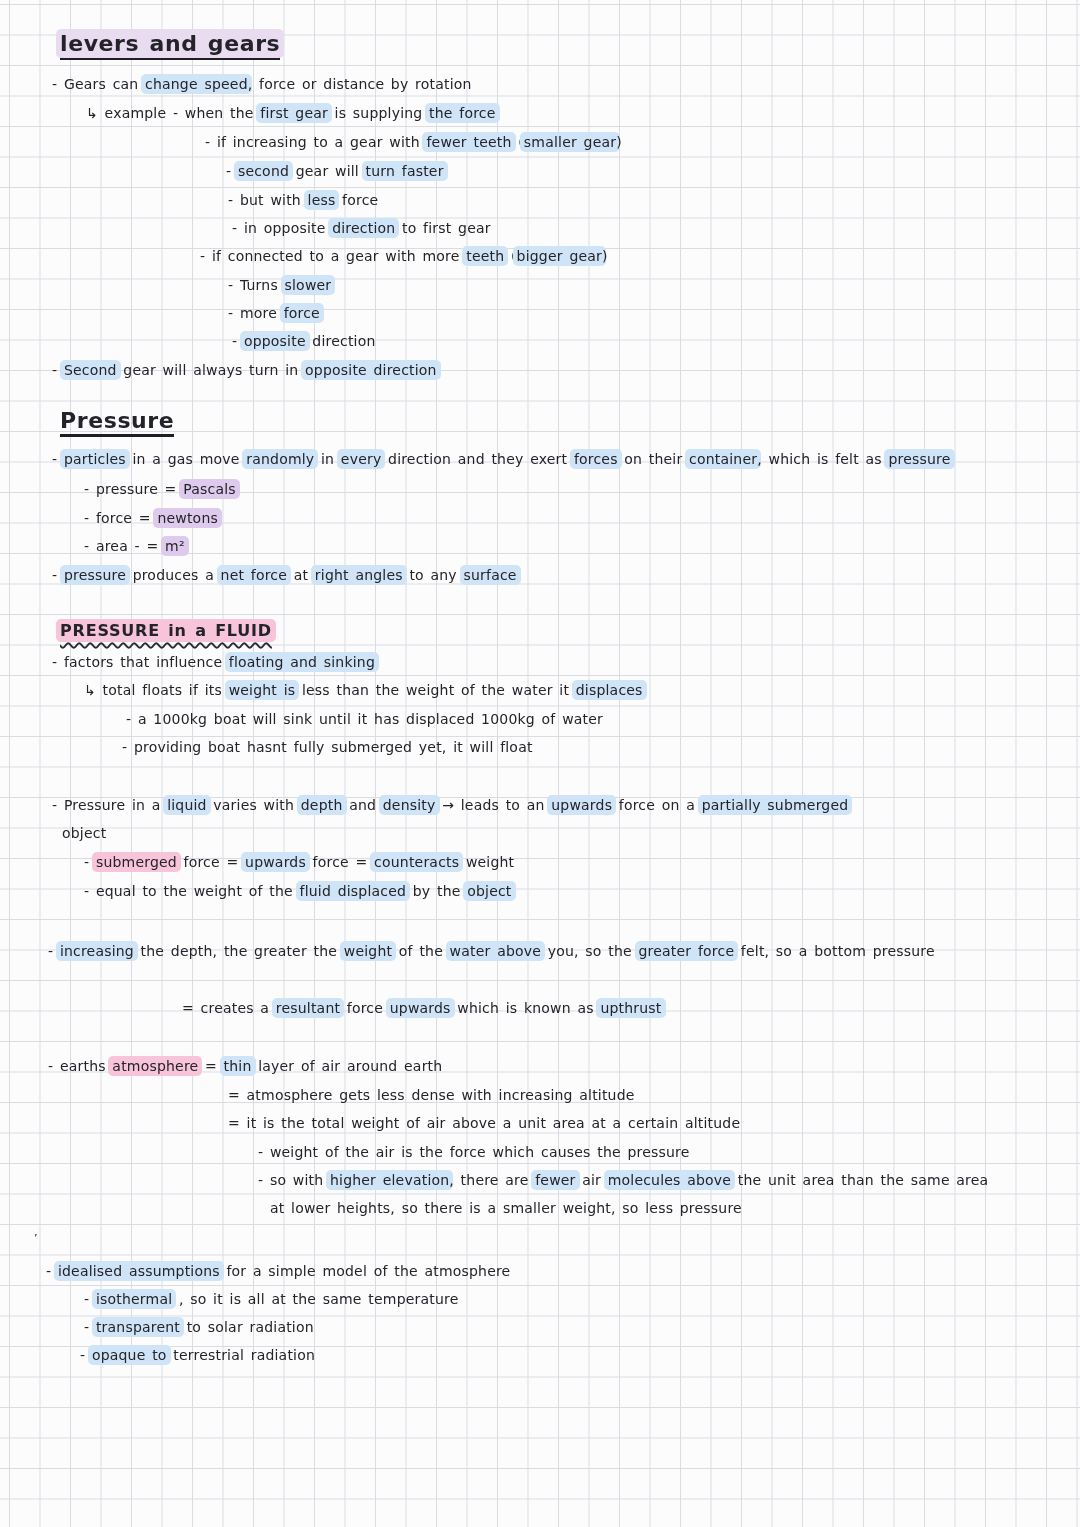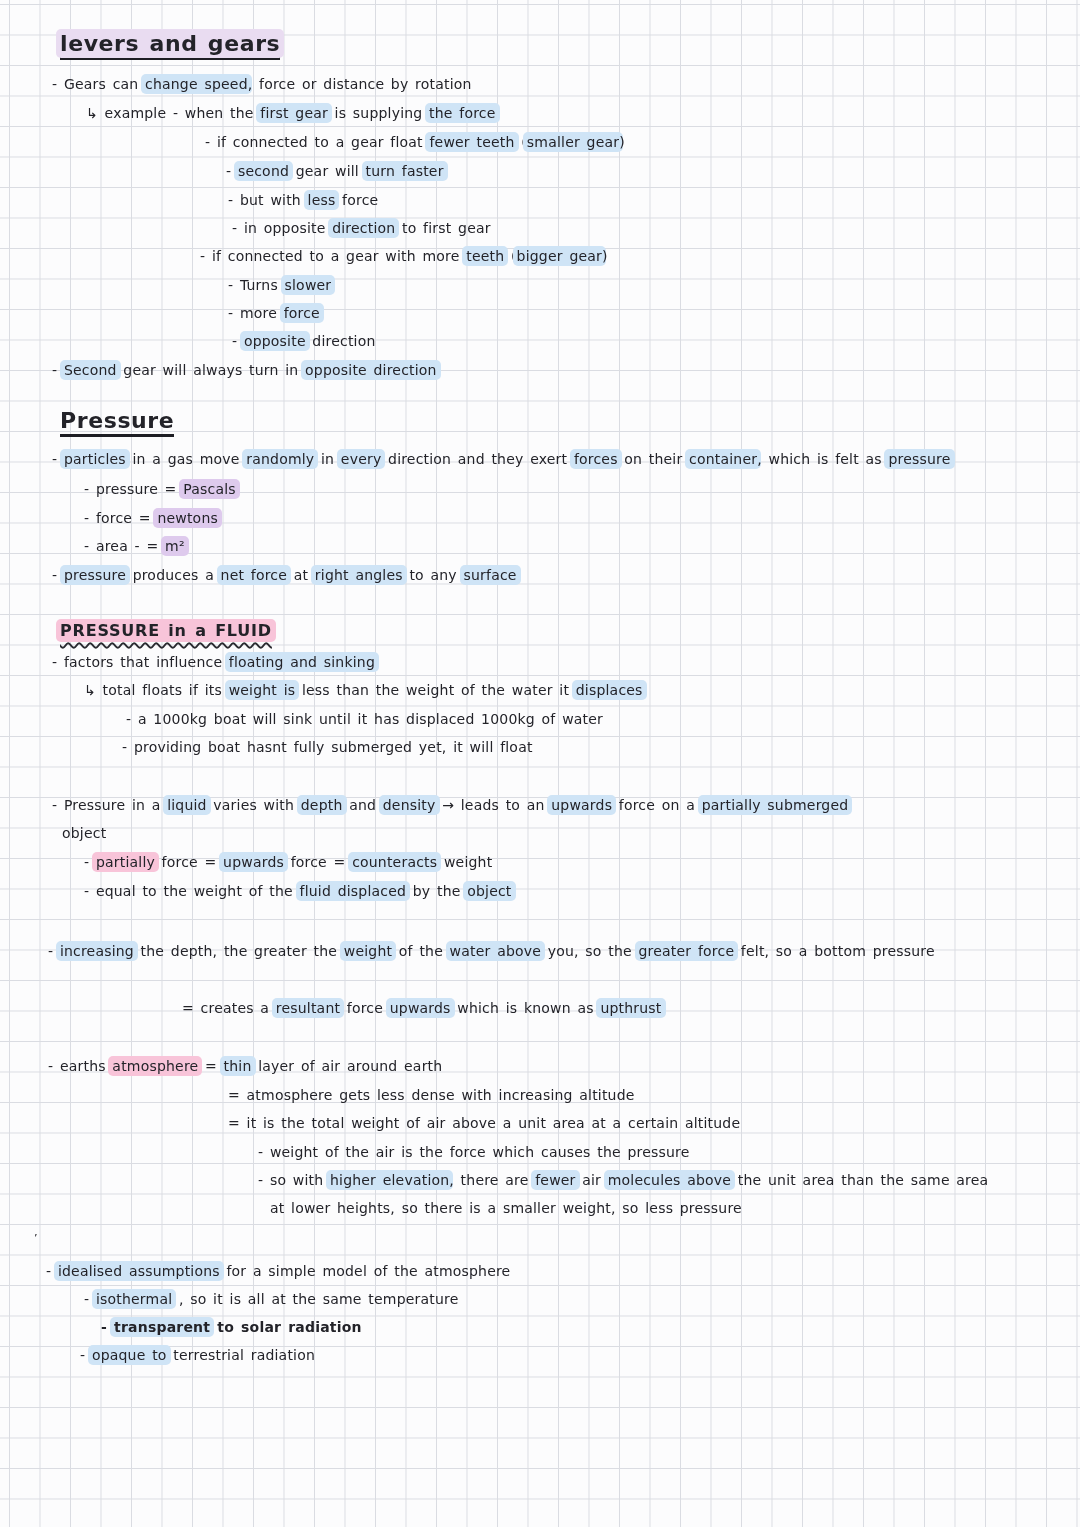--- a/index.html
+++ b/index.html
@@ -42,21 +42,21 @@
   }
   .tiny{font-size:11px;}
 </style>
 </head>
 <body>
 
 <div class="page">
     <div class="line h1" style="left: 60px; top: 33px;"><span class="hl-lavender">levers and gears</span></div>
     <div class="line" style="left: 52px; top: 74px;"><span>- Gears can </span><span class="hl-blue">change speed</span><span>, force or distance by rotation</span></div>
     <div class="line" style="left: 86px; top: 103px;"><span>↳ example  - when the </span><span class="hl-blue">first gear</span><span> is supplying </span><span class="hl-blue">the force</span></div>
-    <div class="line" style="left: 205px; top: 132px;"><span>- if connected to a gear float </span><span class="hl-blue">fewer teeth</span><span>  (</span><span class="hl-blue">smaller gear</span><span>)</span></div>
+    <div class="line" style="left: 205px; top: 132px;"><span>- if increasing to a gear with </span><span class="hl-blue">fewer teeth</span><span>  (</span><span class="hl-blue">smaller gear</span><span>)</span></div>
     <div class="line" style="left: 226px; top: 161px;"><span>- </span><span class="hl-blue">second</span><span> gear will </span><span class="hl-blue">turn faster</span></div>
     <div class="line" style="left: 228px; top: 190px;"><span>- but with </span><span class="hl-blue">less</span><span> force</span></div>
     <div class="line" style="left: 232px; top: 218px;"><span>- in opposite </span><span class="hl-blue">direction</span><span> to first gear</span></div>
     <div class="line" style="left: 200px; top: 246px;"><span>- if connected to a gear with more </span><span class="hl-blue">teeth</span><span> (</span><span class="hl-blue">bigger gear</span><span>)</span></div>
     <div class="line" style="left: 228px; top: 275px;"><span>- Turns </span><span class="hl-blue">slower</span></div>
     <div class="line" style="left: 228px; top: 303px;"><span>- more </span><span class="hl-blue">force</span></div>
     <div class="line" style="left: 232px; top: 331px;"><span>- </span><span class="hl-blue">opposite</span><span> direction</span></div>
     <div class="line" style="left: 52px; top: 360px;"><span>- </span><span class="hl-blue">Second</span><span> gear will always turn in </span><span class="hl-blue">opposite direction</span></div>
     <div class="line h1" style="left: 60px; top: 410px;"><span>Pressure</span></div>
     <div class="line" style="left: 52px; top: 449px;"><span>- </span><span class="hl-blue">particles</span><span> in a gas move </span><span class="hl-blue">randomly</span><span> in </span><span class="hl-blue">every</span><span> direction and they exert </span><span class="hl-blue">forces</span><span> on their </span><span class="hl-blue">container</span><span>, which is felt as </span><span class="hl-blue">pressure</span></div>
@@ -64,28 +64,28 @@
     <div class="line" style="left: 84px; top: 508px;"><span>- force  = </span><span class="hl-purple">newtons</span></div>
     <div class="line" style="left: 84px; top: 536px;"><span>- area  - = </span><span class="hl-purple">m²</span></div>
     <div class="line" style="left: 52px; top: 565px;"><span>- </span><span class="hl-blue">pressure</span><span> produces a </span><span class="hl-blue">net force</span><span> at </span><span class="hl-blue">right angles</span><span> to any </span><span class="hl-blue">surface</span></div>
     <div class="line h2" style="left: 60px; top: 620px;"><span class="hl-pink">PRESSURE in a FLUID</span></div>
     <div class="line" style="left: 52px; top: 652px;"><span>- factors that influence </span><span class="hl-blue">floating and sinking</span></div>
     <div class="line" style="left: 84px; top: 680px;"><span>↳ total floats if its </span><span class="hl-blue">weight is</span><span>  less than the weight of the water it </span><span class="hl-blue">displaces</span></div>
     <div class="line" style="left: 126px; top: 709px;"><span>- a 1000kg boat will sink until it has displaced 1000kg of water</span></div>
     <div class="line" style="left: 52px; top: 795px;"><span>- Pressure in a </span><span class="hl-blue">liquid</span><span> varies with </span><span class="hl-blue">depth</span><span> and </span><span class="hl-blue">density</span><span> → leads to an </span><span class="hl-blue">upwards</span><span> force on a </span><span class="hl-blue">partially submerged</span></div>
     <div class="line" style="left: 122px; top: 737px;"><span>- providing boat hasnt fully submerged yet, it will float</span></div>
     <div class="line" style="left: 62px; top: 823px;"><span>object</span></div>
-    <div class="line" style="left: 84px; top: 852px;"><span>- </span><span class="hl-pink">partially</span><span> force = </span><span class="hl-blue">upwards</span><span> force = </span><span class="hl-blue">counteracts</span><span> weight</span></div>
+    <div class="line" style="left: 84px; top: 852px;"><span>- </span><span class="hl-pink">submerged</span><span> force = </span><span class="hl-blue">upwards</span><span> force = </span><span class="hl-blue">counteracts</span><span> weight</span></div>
     <div class="line" style="left: 84px; top: 881px;"><span>- equal to the weight of the </span><span class="hl-blue">fluid displaced</span><span> by the </span><span class="hl-blue">object</span></div>
     <div class="line" style="left: 48px; top: 941px;"><span>- </span><span class="hl-blue">increasing</span><span> the depth, the greater the </span><span class="hl-blue">weight</span><span> of the </span><span class="hl-blue">water above</span><span> you, so the </span><span class="hl-blue">greater force</span><span> felt, so a bottom pressure</span></div>
     <div class="line" style="left: 140px; top: 998px; margin-left: 42px;"><span>= creates a </span><span class="hl-blue">resultant</span><span> force </span><span class="hl-blue">upwards</span><span> which is known as </span><span class="hl-blue">upthrust</span></div>
     <div class="line" style="left: 48px; top: 1056px;"><span>- earths </span><span class="hl-pink">atmosphere</span><span> = </span><span class="hl-blue">thin</span><span> layer of air around earth</span></div>
     <div class="line" style="left: 228px; top: 1085px;"><span>= atmosphere gets less dense with increasing altitude</span></div>
     <div class="line" style="left: 228px; top: 1113px;"><span>= it is the total weight of air above a unit area at a certain altitude</span></div>
     <div class="line" style="left: 258px; top: 1142px;"><span>- weight of the air is the force which causes the pressure</span></div>
     <div class="line" style="left: 258px; top: 1170px;"><span>- so with </span><span class="hl-blue">higher elevation</span><span>, there are </span><span class="hl-blue">fewer</span><span> air </span><span class="hl-blue">molecules above</span><span> the unit area than  the same area</span></div>
     <div class="line" style="left: 270px; top: 1198px; text-align: right;"><span>at lower heights, so there is a smaller weight, so less pressure</span></div>
     <div class="line tiny" style="left: 34px; top: 1228px;"><span>’</span></div>
     <div class="line" style="left: 46px; top: 1261px;"><span>- </span><span class="hl-blue">idealised assumptions</span><span> for a simple model of the atmosphere</span></div>
     <div class="line" style="left: 84px; top: 1289px;"><span>- </span><span class="hl-blue">isothermal</span><span> , so it is all at the same temperature</span></div>
-    <div class="line" style="left: 101px; top: 1317px; font-weight: bold;"><span>- </span><span class="hl-blue">transparent</span><span> to solar radiation</span></div>
+    <div class="line" style="left: 84px; top: 1317px;"><span>- </span><span class="hl-blue">transparent</span><span> to solar radiation</span></div>
     <div class="line" style="left: 80px; top: 1345px;"><span>- </span><span class="hl-blue">opaque to</span><span> terrestrial radiation</span></div>
   </div>
 
 </body></html>

